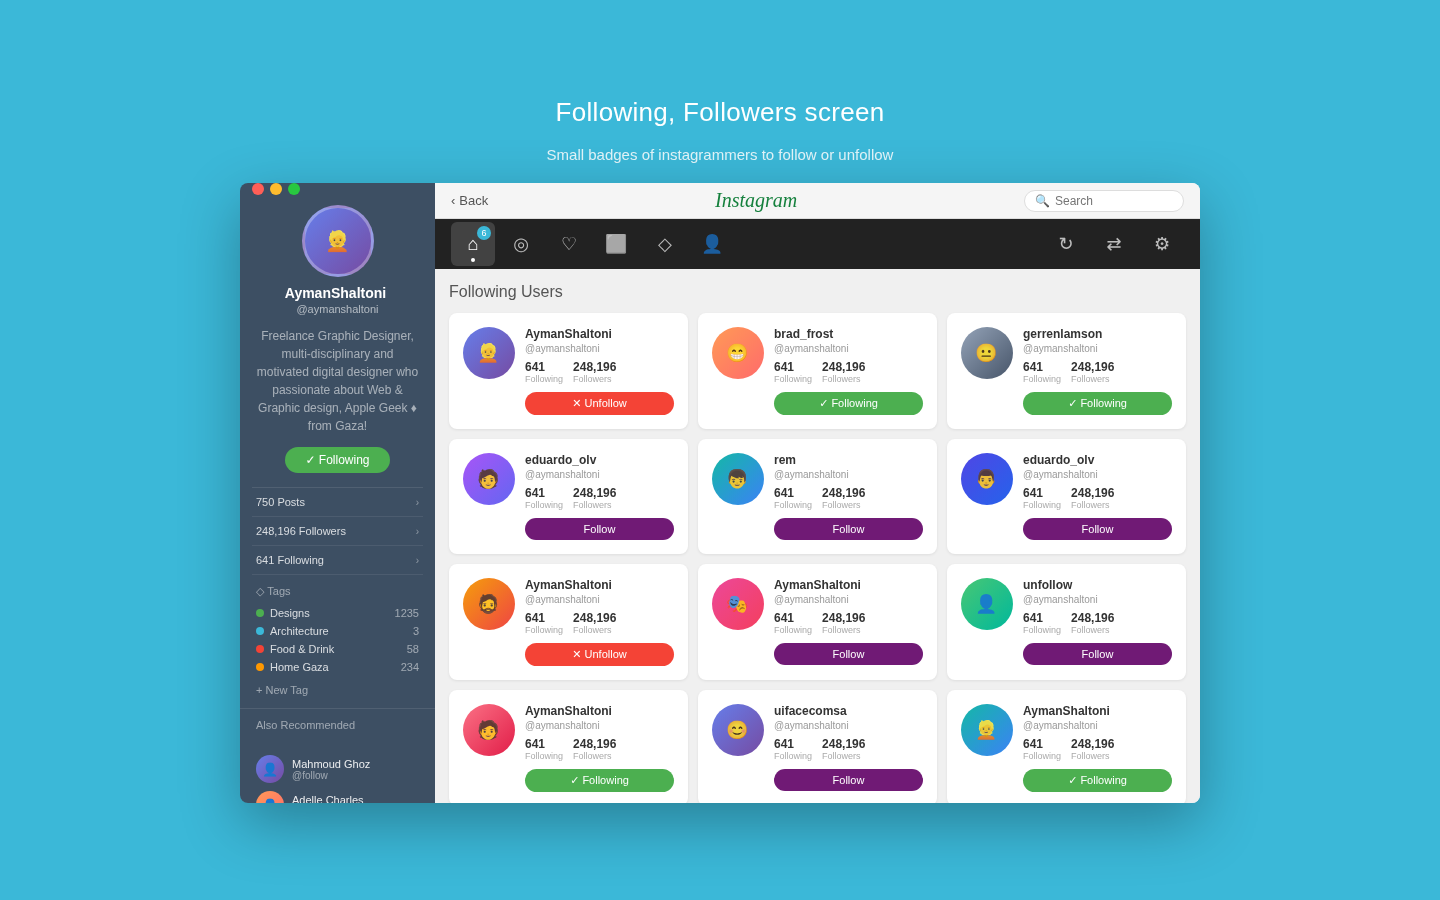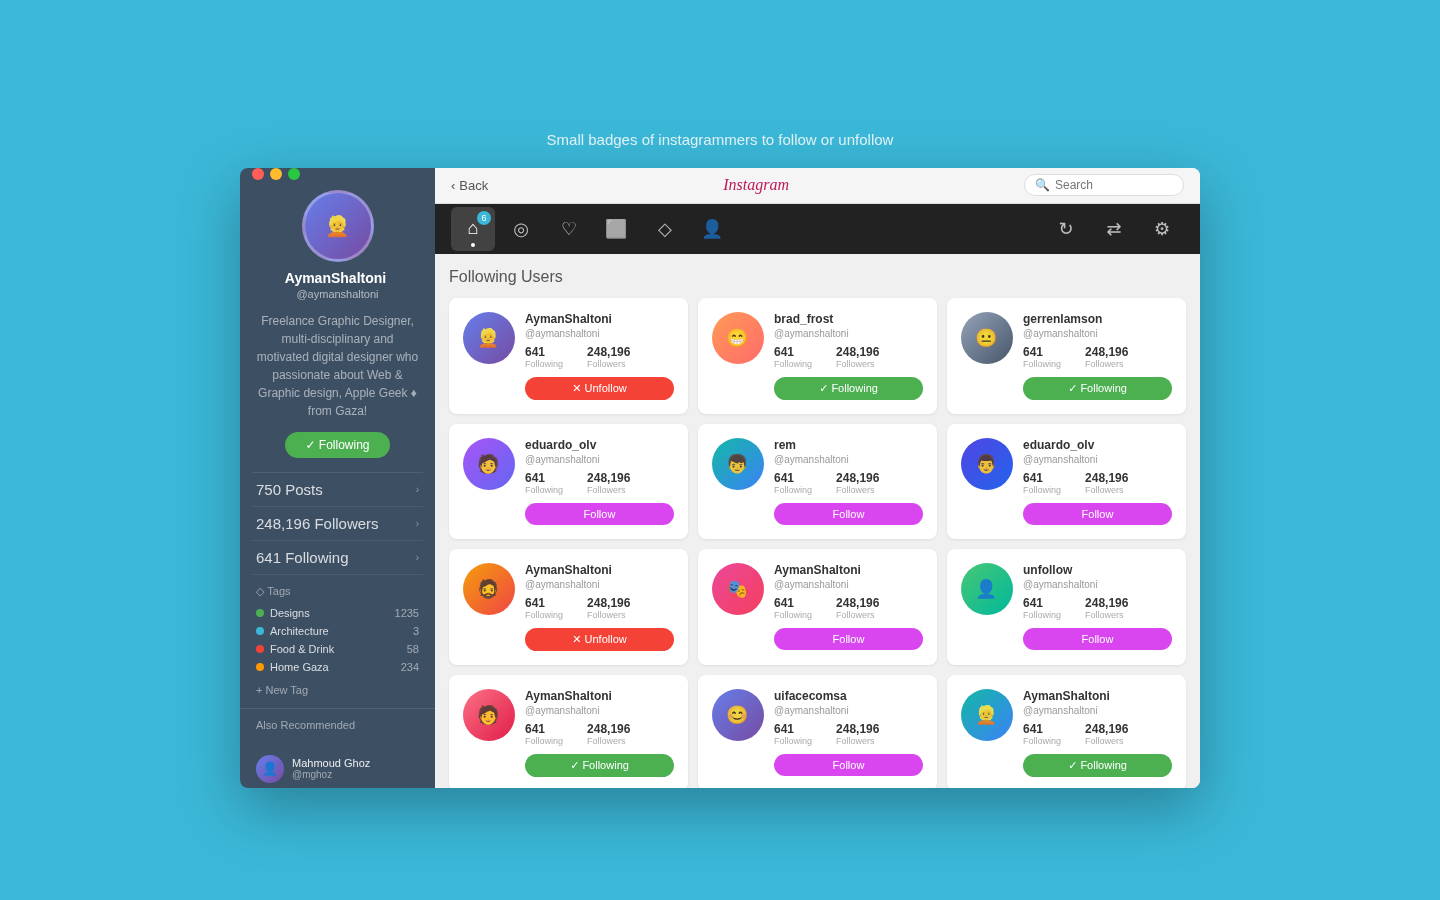--- a/index.html
+++ b/index.html
@@ -115,21 +115,21 @@
       margin: 0 12px;
     }
     .stat-row {
       display: flex;
       justify-content: space-between;
       align-items: center;
       padding: 8px 4px;
       border-bottom: 1px solid rgba(255,255,255,0.08);
       cursor: pointer;
     }
-    .stat-label { font-size: 15px; color: rgba(255,255,255,0.8); }
+    .stat-label { font-size: 11px; color: rgba(255,255,255,0.8); }
     .stat-arrow { font-size: 10px; color: rgba(255,255,255,0.4); }
     .sidebar-tags {
       padding: 10px 16px;
     }
     .tags-header {
       font-size: 11px;
       color: rgba(255,255,255,0.5);
       margin-bottom: 6px;
       display: flex; align-items: center; gap: 4px;
     }
@@ -190,22 +190,22 @@
       display: flex; align-items: center; gap: 4px;
       font-size: 13px; color: #555;
       cursor: pointer;
       background: none; border: none;
     }
     .title-bar-brand {
       flex: 1;
       text-align: center;
       font-family: Georgia, serif;
       font-style: italic;
-      font-size: 16px;
-      color: #be185d;
+      font-size: 20px;
+      color: #15803d;
     }
     .search-bar {
       display: flex; align-items: center;
       background: #fff;
       border: 1px solid #ddd;
       border-radius: 14px;
       padding: 3px 10px;
       gap: 5px;
       width: 160px;
     }
@@ -299,41 +299,41 @@
       color: #333;
       display: flex; align-items: center; gap: 3px;
     }
     .user-handle {
       font-size: 10px;
       color: #999;
       margin-top: 2px;
     }
     .user-stats {
       display: flex;
-      gap: 24px;
+      gap: 10px;
       margin-top: 6px;
     }
     .stat-item { text-align: left; }
     .stat-num { font-size: 12px; font-weight: 600; color: #333; }
     .stat-lbl { font-size: 9px; color: #aaa; }
     .action-btn {
       display: block;
       width: 100%;
       border: none;
       border-radius: 16px;
       padding: 5px 10px;
       font-size: 11px;
       font-weight: 500;
       cursor: pointer;
       margin-top: 8px;
       text-align: center;
     }
     .btn-unfollow { background: #f44336; color: #fff; }
     .btn-following-green { background: #4caf50; color: #fff; }
-    .btn-follow { background: #d946ef; color: #fff; }
+    .btn-follow { background: #701a75; color: #fff; }
 
     
     .av-blue { background: linear-gradient(135deg, #667eea, #764ba2); }
     .av-green { background: linear-gradient(135deg, #48c774, #00b89c); }
     .av-orange { background: linear-gradient(135deg, #ff9a56, #ff6b6b); }
     .av-purple { background: linear-gradient(135deg, #a855f7, #6366f1); }
     .av-teal { background: linear-gradient(135deg, #14b8a6, #3b82f6); }
     .av-gray { background: linear-gradient(135deg, #94a3b8, #475569); }
     .av-pink { background: linear-gradient(135deg, #ec4899, #f43f5e); }
     .av-amber { background: linear-gradient(135deg, #f59e0b, #ef4444); }
@@ -349,20 +349,21 @@
     .rec-face {
       font-size: 13px;
       width: 100%; height: 100%;
       display: flex; align-items: center; justify-content: center;
     }
   </style>
 </head>
 <body>
 
 <div class="page-header">
+  <h1>Following, Followers screen</h1>
   <p>Small badges of instagrammers to follow or unfollow</p>
 </div>
 
 <div class="app-window">
 
   <div class="sidebar">
     <div class="sidebar-title-bar">
       <div class="traffic-light tl-red"></div>
       <div class="traffic-light tl-yellow"></div>
       <div class="traffic-light tl-green"></div>
@@ -430,21 +431,21 @@
     </div>
 
     <div class="also-recommended">
       <div class="rec-header">Also Recommended</div>
       <div class="rec-item">
         <div class="rec-avatar av-blue">
           <div class="rec-face">👤</div>
         </div>
         <div class="rec-info">
           <div class="rec-name">Mahmoud Ghoz</div>
-          <div class="rec-handle">@mghoz</div>
+          <div class="rec-handle">@follow</div>
         </div>
       </div>
       <div class="rec-item">
         <div class="rec-avatar av-orange">
           <div class="rec-face">👤</div>
         </div>
         <div class="rec-info">
           <div class="rec-name">Adelle Charles</div>
           <div class="rec-handle">@adellecharles</div>
         </div>

